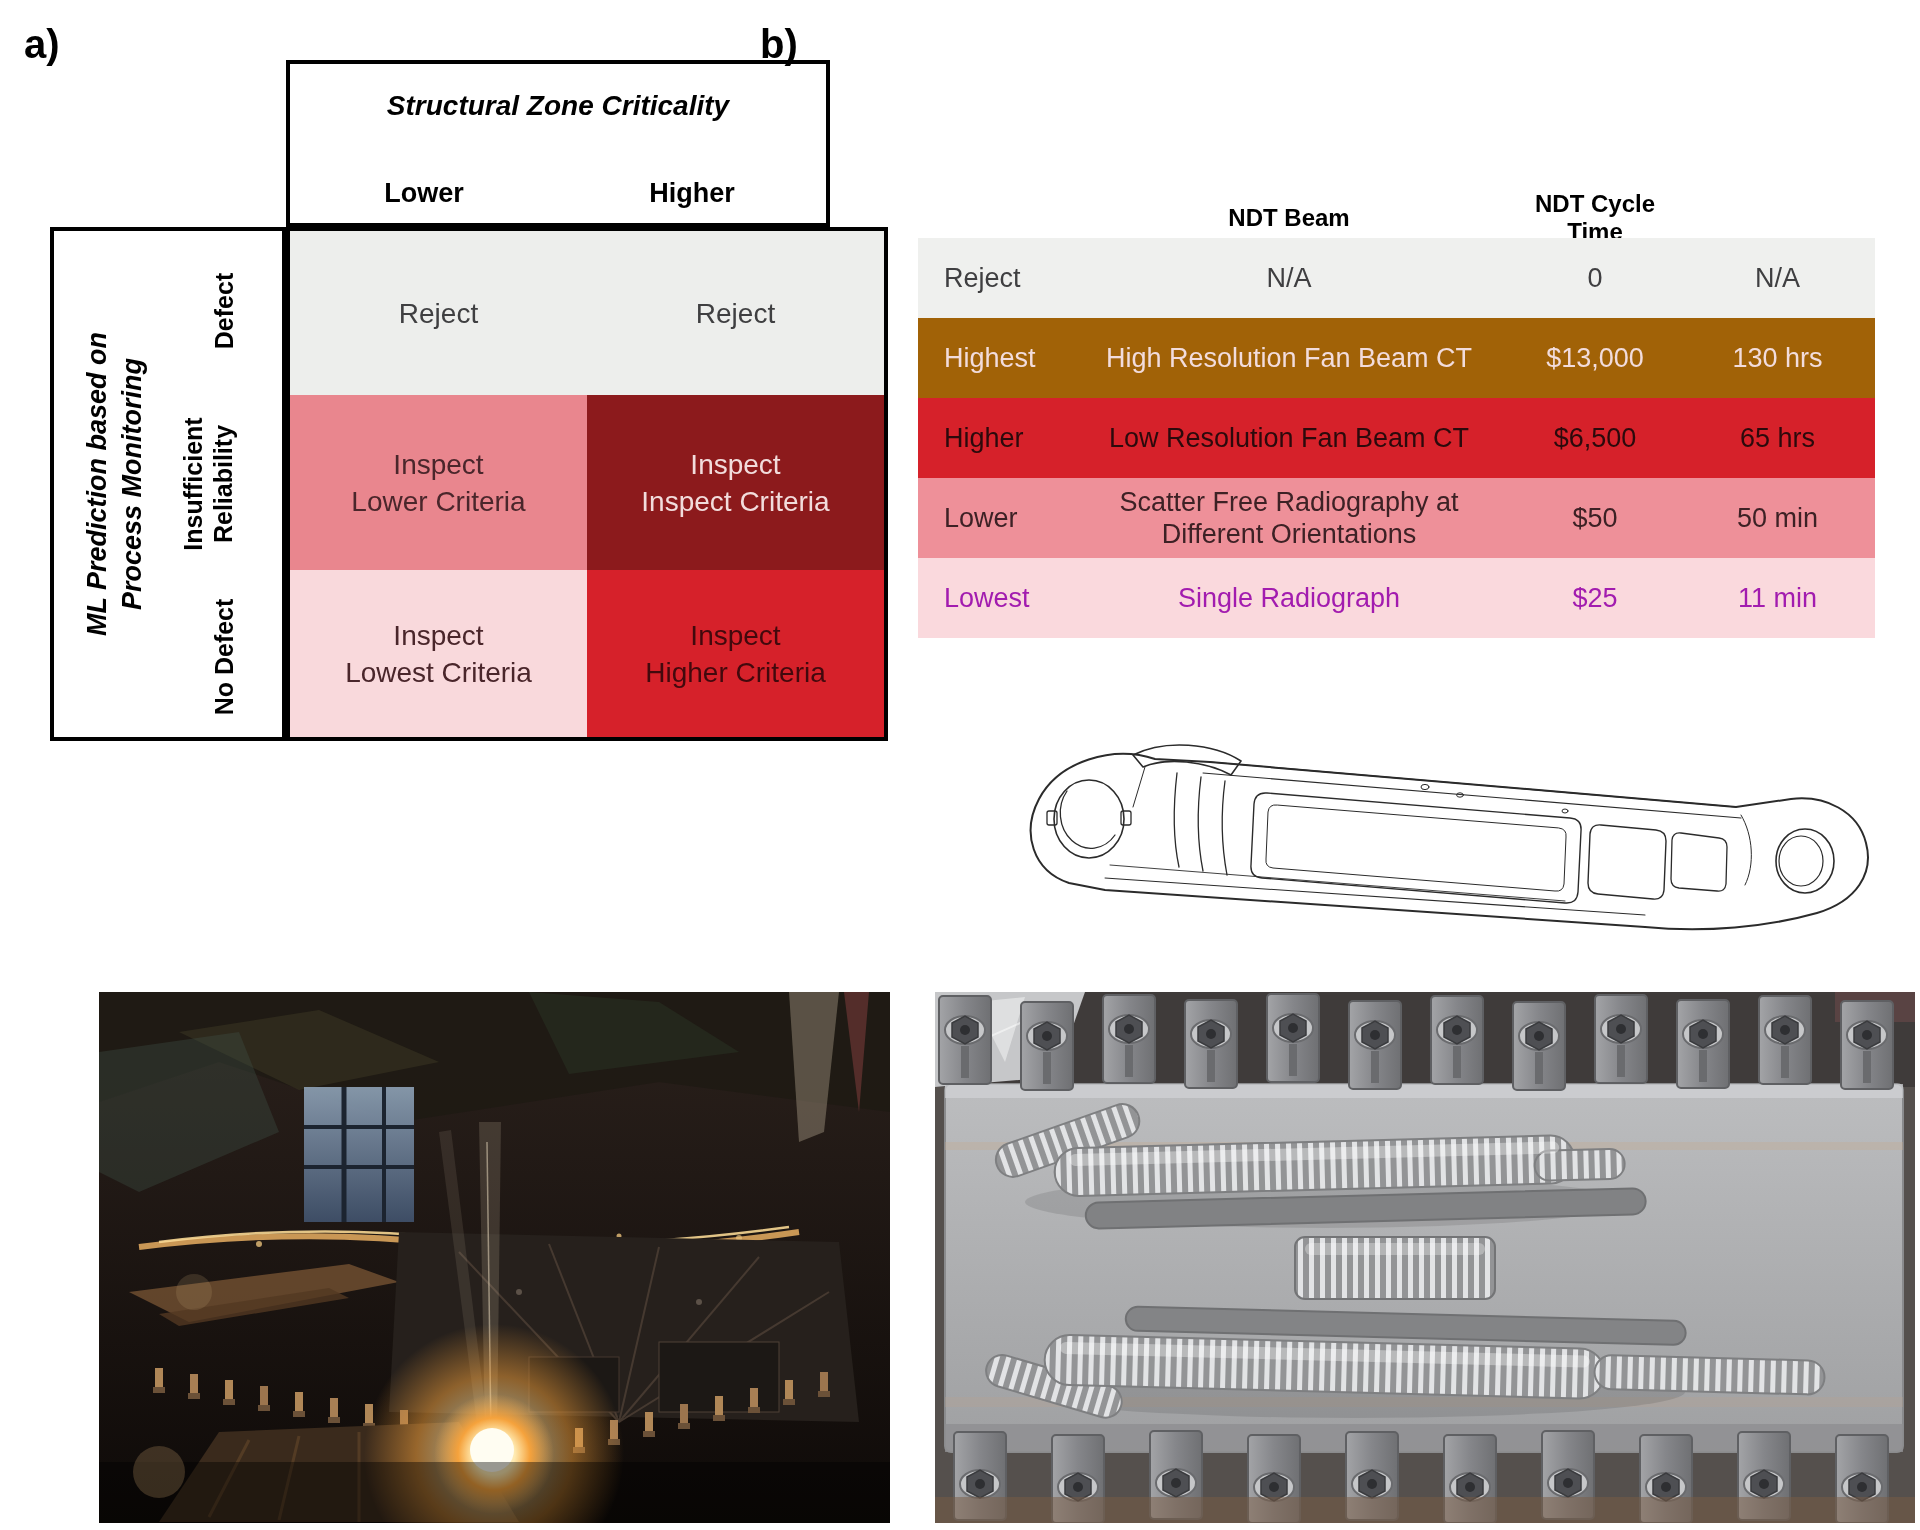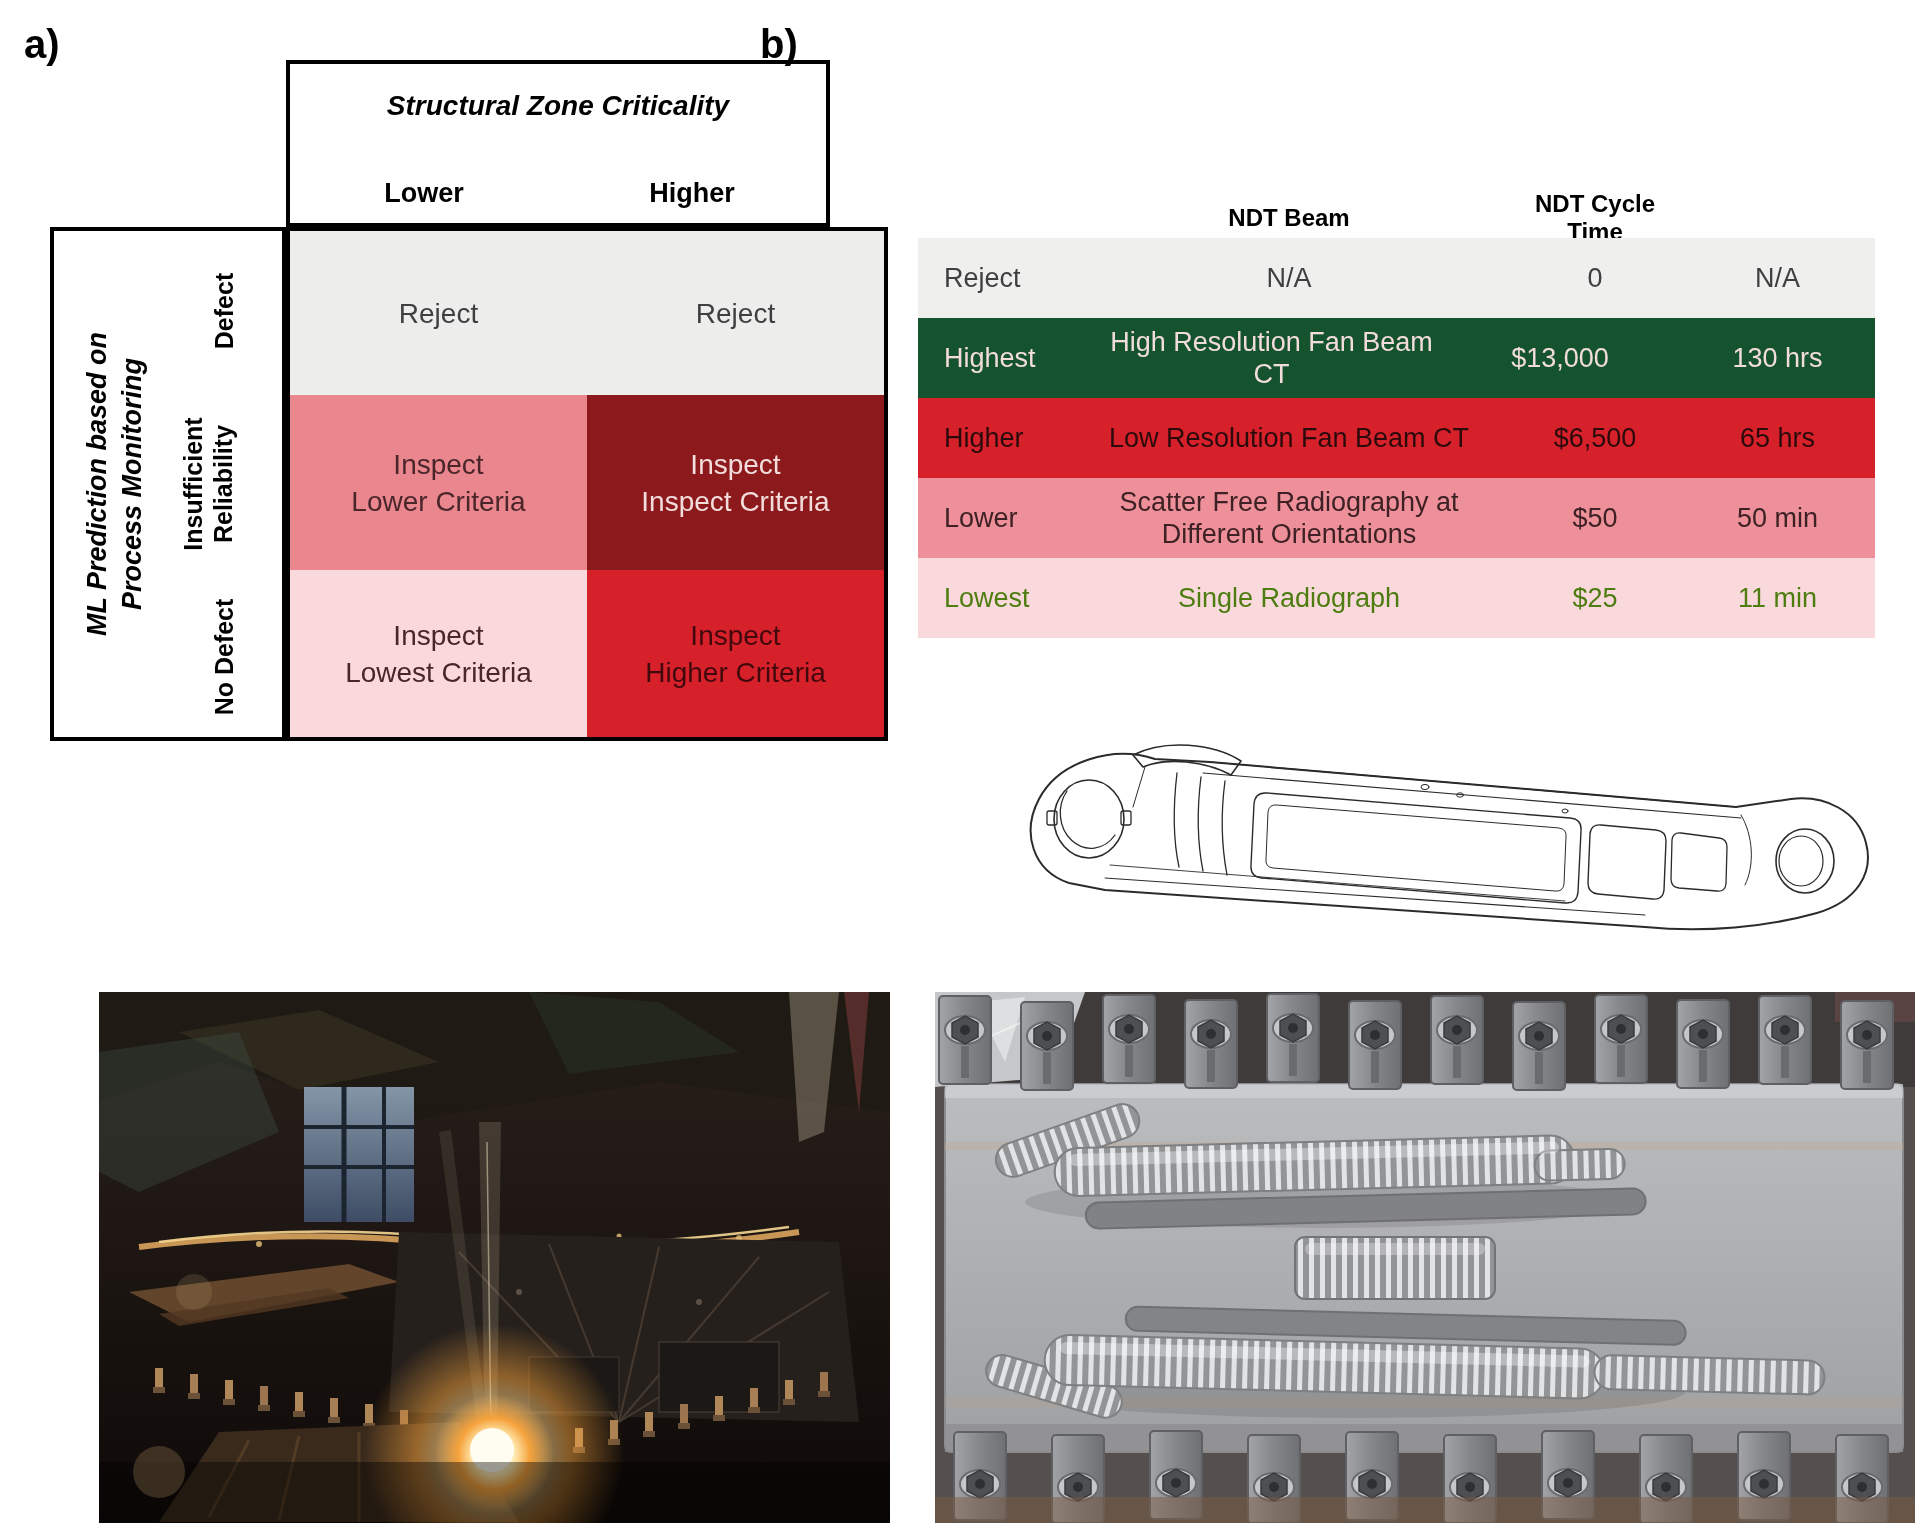--- a/index.html
+++ b/index.html
@@ -39,24 +39,24 @@
 
   
   .b-grid{display:grid;grid-template-columns:150px 1fr 170px 195px;align-items:center;}
   .b-headers{position:absolute;left:918px;top:190px;width:957px;height:44px;
              font-weight:bold;font-size:24px;text-align:center;}
   .b-rows{position:absolute;left:918px;top:238px;width:957px;}
   .b-row{height:80px;font-size:27px;text-align:center;}
   .b-level{text-align:left;padding-left:26px;}
   .b-approach{line-height:32px;}
   .b-gray{background:#EFF0EE;color:#3F3F41;}
-  .b-maroon{background:#14532d;color:#F2DCDC;gap:35px;}
+  .b-maroon{background:#a16207;color:#F2DCDC;}
   .b-red{background:#D6212A;color:#2B0A0C;}
   .b-pink{background:#EE9099;color:#3D2125;}
-  .b-lpink{background:#FAD9DD;color:#4d7c0f;}
+  .b-lpink{background:#FAD9DD;color:#a21caf;}
 
   
   .cad{position:absolute;left:1005px;top:715px;width:880px;height:250px;}
   .photo{position:absolute;top:992px;height:531px;}
   #photo-left{left:99px;width:791px;}
   #photo-right{left:935px;width:980px;}
   svg{display:block;}
 </style>
 </head>
 <body>

